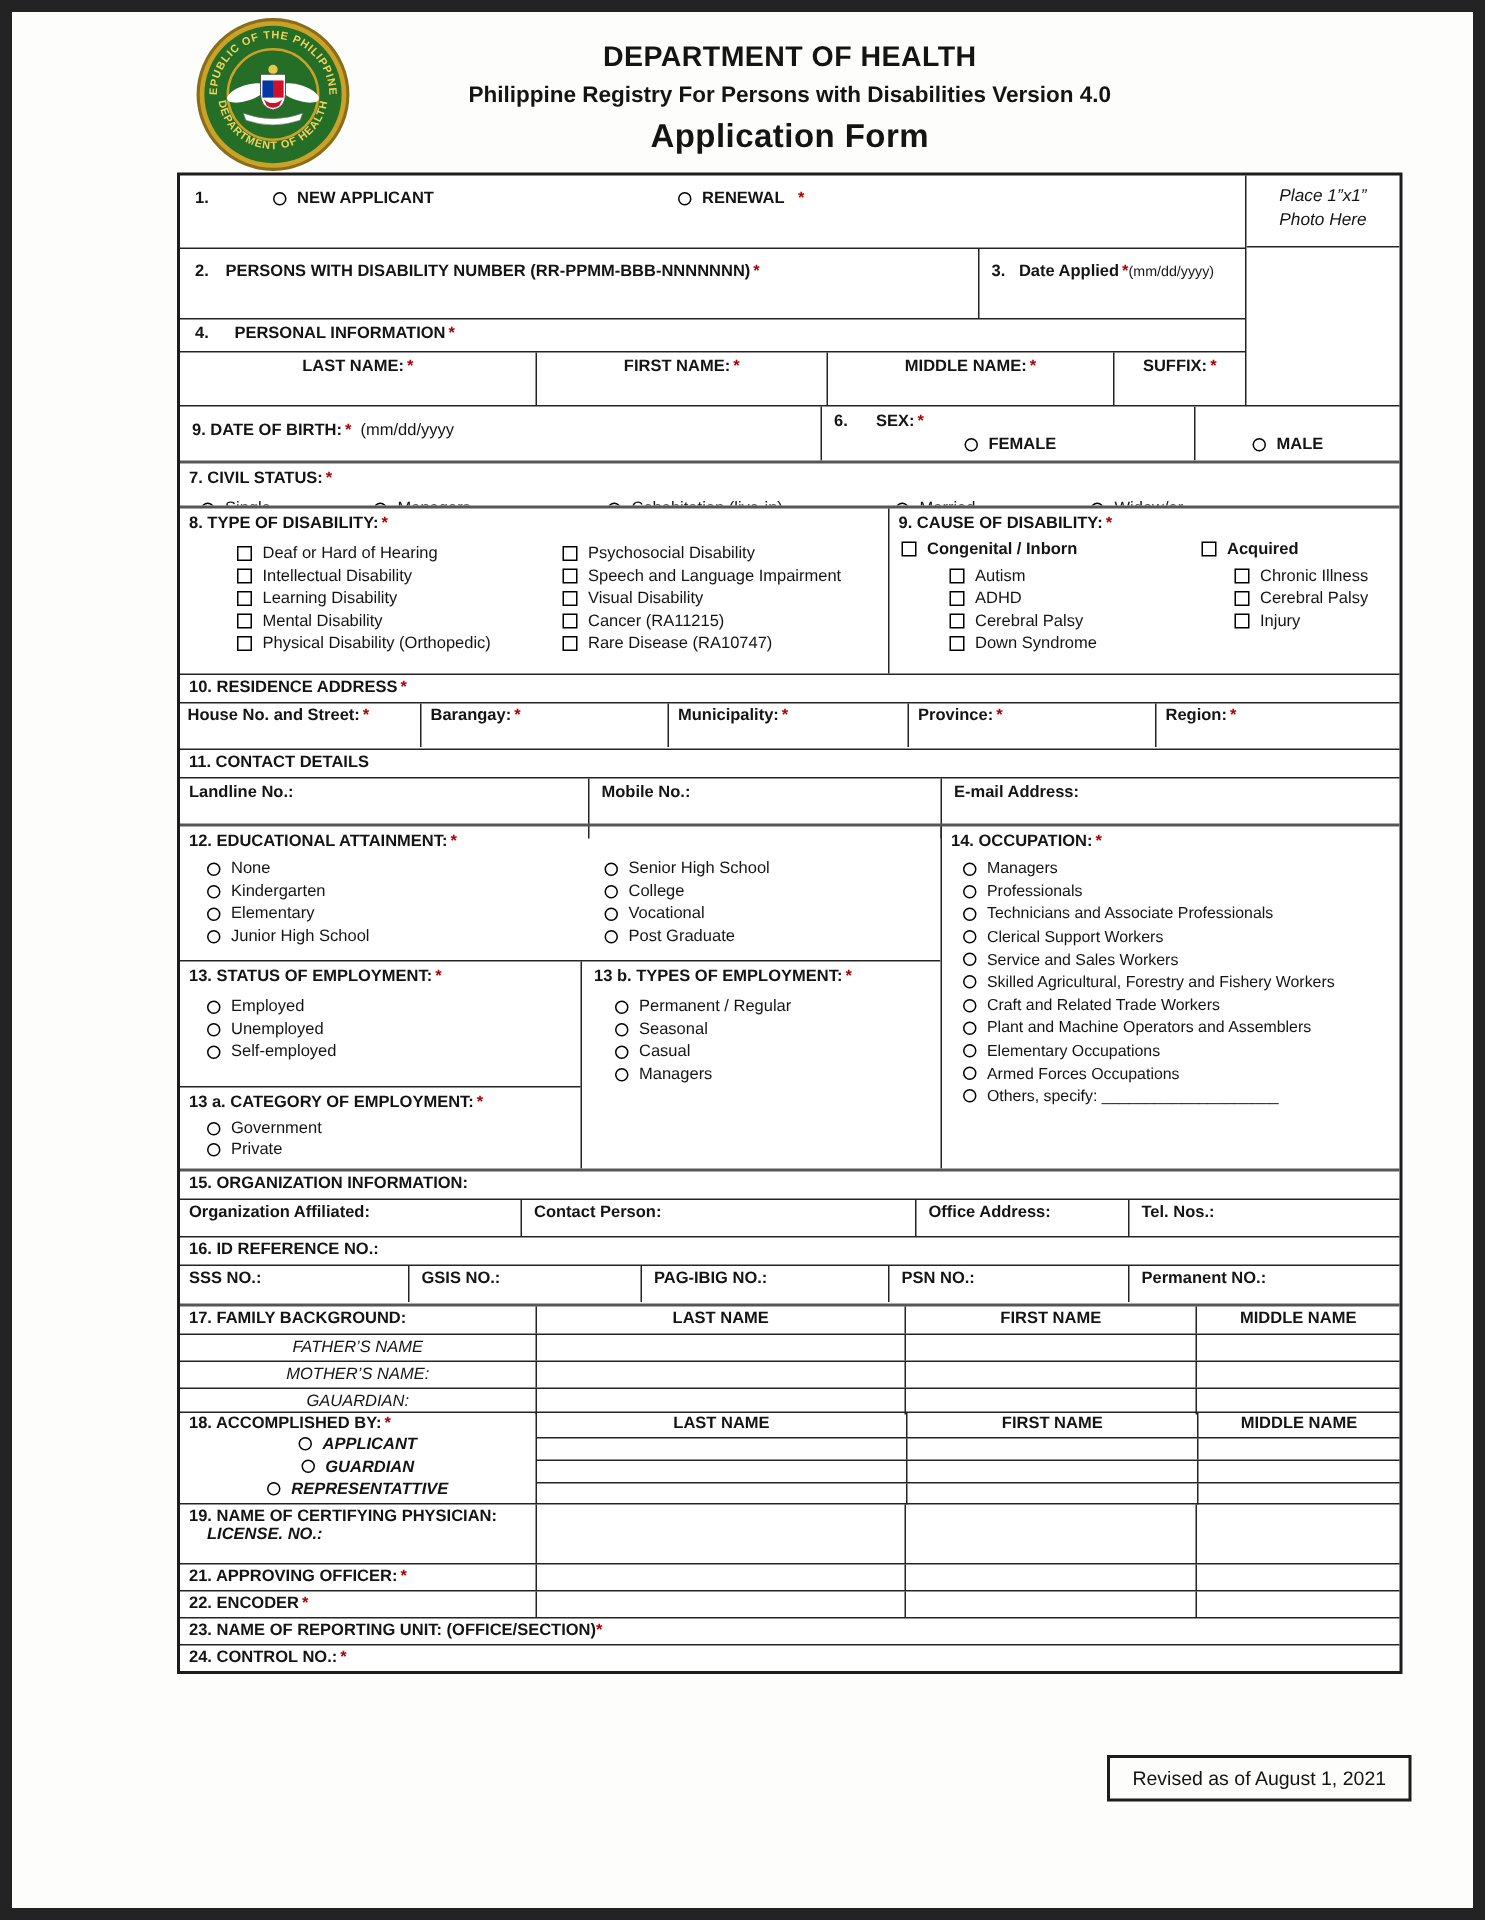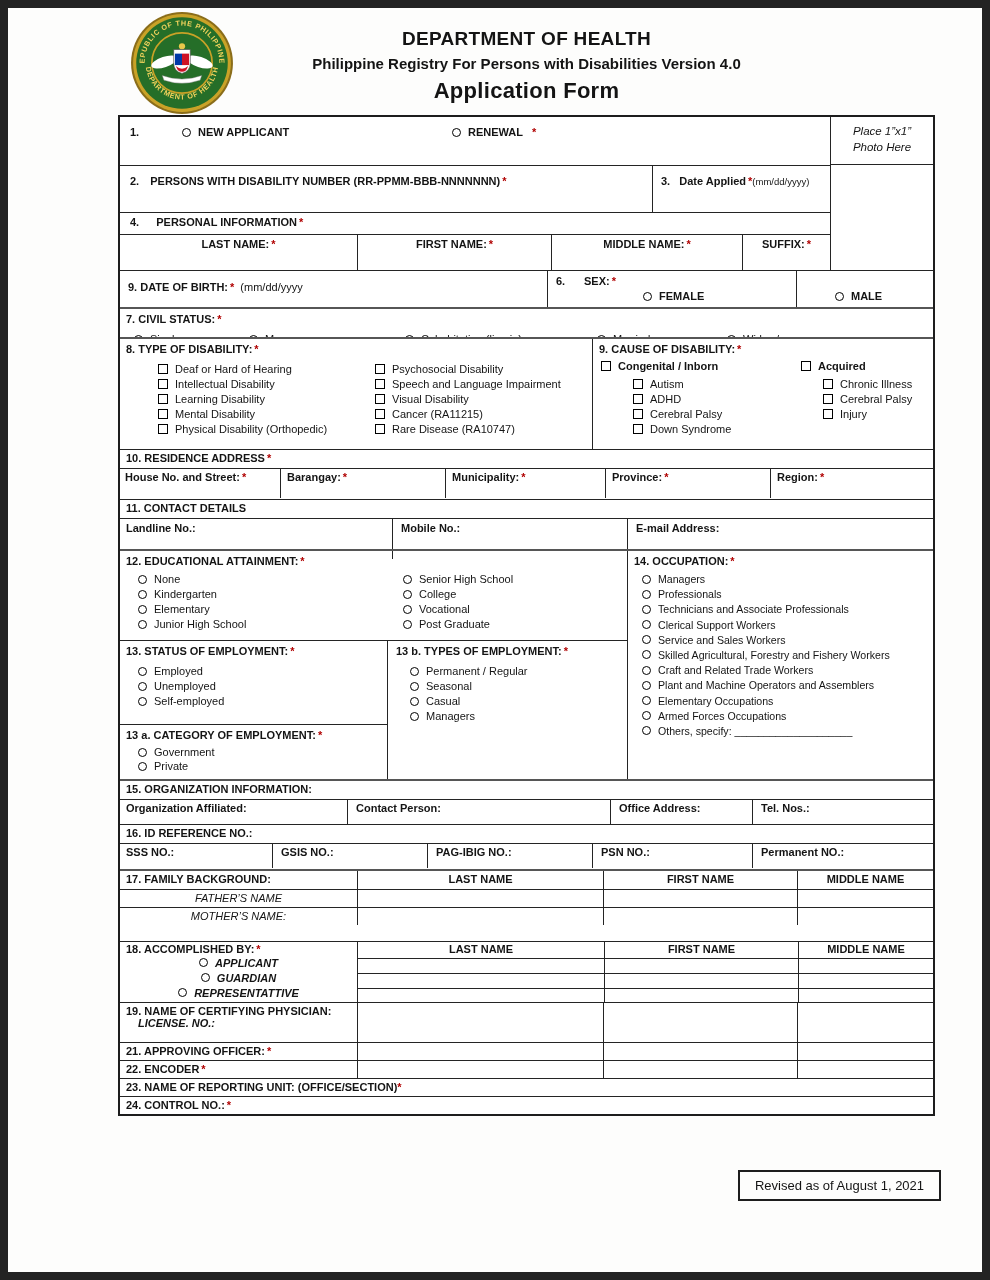--- a/index.html
+++ b/index.html
@@ -483,20 +483,26 @@
         <div class="cell" style="width:246px"></div>
         <div class="cell" style="width:194px"></div>
         <div class="cell fx"></div>
       </div>
       <div class="subrow" style="height:18px">
         <div class="cell fc cent it" style="width:237px;padding-top:2px">MOTHER’S NAME:</div>
         <div class="cell" style="width:246px"></div>
         <div class="cell" style="width:194px"></div>
         <div class="cell fx"></div>
       </div>
+      <div class="subrow" style="height:18px">
+        <div class="cell fc cent it" style="width:237px;padding-top:2px">GAUARDIAN:</div>
+        <div class="cell" style="width:246px"></div>
+        <div class="cell" style="width:194px"></div>
+        <div class="cell fx"></div>
+      </div>
     </div>
 
     <div class="row" style="height:61px">
       <div class="cell fc" style="width:237px">
         <div style="padding:1px 0 0 6px"><span class="b">18. ACCOMPLISHED BY:</span><span class="rq">*</span></div>
         <div class="opt it b" style="justify-content:center;height:15px">
               <span class="rad"></span>
               <span>APPLICANT</span>
             </div>
         <div class="opt it b" style="justify-content:center;height:15px">

